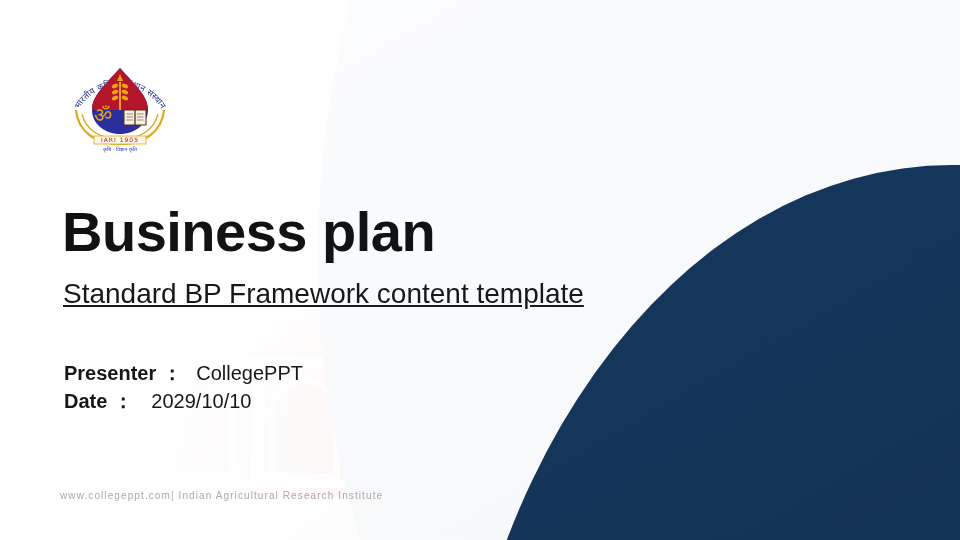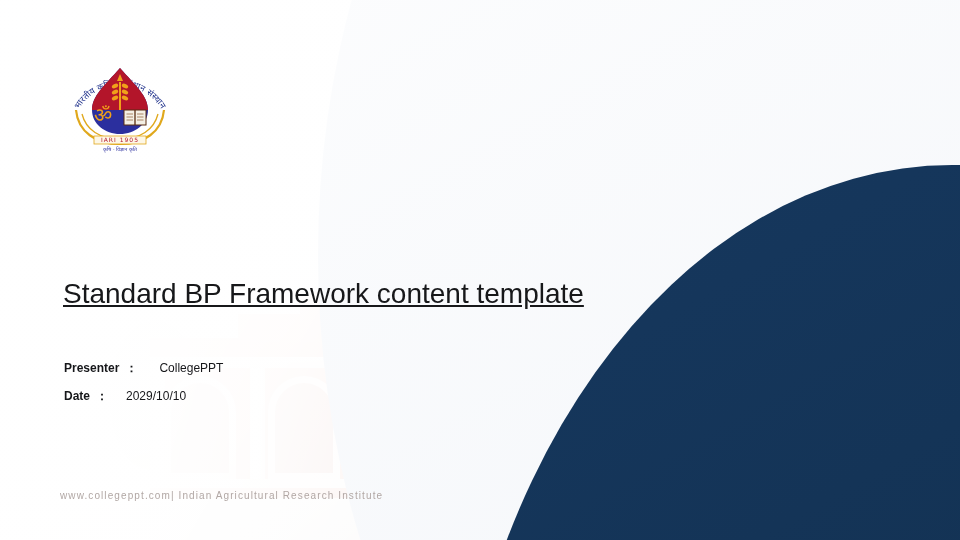--- a/index.html
+++ b/index.html
@@ -199,28 +199,28 @@
     position:absolute;left:62px;top:203px;
     font-size:56px;font-weight:bold;color:#111214;letter-spacing:-0.5px;
     line-height:1.05;white-space:nowrap;
   }
   #subtitle{
     position:absolute;left:63px;top:278px;
     font-size:28px;font-weight:normal;color:#17181a;white-space:nowrap;text-decoration:underline;
   }
   .meta{
     position:absolute;left:64px;
-    font-size:12px;color:#16171a;white-space:nowrap;
+    font-size:20px;color:#16171a;white-space:nowrap;
     display:flex;align-items:baseline;
   }
   #presenter{top:360px;}
   #date{top:388px;}
   .meta .k{font-weight:bold;}
   .meta .sep{font-weight:bold;margin:0 2px 0 6px;}
-  .meta .v{font-weight:normal;margin-left:20px;}
+  .meta .v{font-weight:normal;margin-left:12px;}
   #date .v{margin-left:16px;}
 
   #footer{
     position:absolute;left:60px;top:490px;
     font-size:10px;color:#b1a7a4;letter-spacing:1.1px;white-space:nowrap;
   }
 </style>
 </head>
 <body>
 
@@ -351,20 +351,21 @@
       </g>
 
       <path d="M16,66 C18,88 36,100 60,100 C84,100 102,88 104,66" fill="none" stroke="#e0a81c" stroke-width="2.2"></path>
       <path d="M22,70 C26,86 40,95 60,95 C80,95 94,86 98,70" fill="none" stroke="#e0a81c" stroke-width="1.3"></path>
       <rect x="34" y="92" width="52" height="8" fill="#fdf7e6" stroke="#e0a81c" stroke-width="0.8"></rect>
       <text x="60" y="98.4" font-size="6" fill="#b3152a" font-family="DejaVu Sans, sans-serif" text-anchor="middle" letter-spacing="1">IARI 1905</text>
       <text x="60" y="107" font-size="5" fill="#2b2f9e" font-family="DejaVu Sans, sans-serif" text-anchor="middle">कृषि - विज्ञान कृति</text>
     </svg>
   </div>
 
+  <div id="title">Business plan</div>
   <div id="subtitle">Standard BP Framework content template</div>
 
   <div class="meta" id="presenter">
     <span class="k">Presenter</span>
     <span class="sep">：</span>
     <span class="v">CollegePPT</span>
   </div>
 
   <div class="meta" id="date">
     <span class="k">Date</span>

